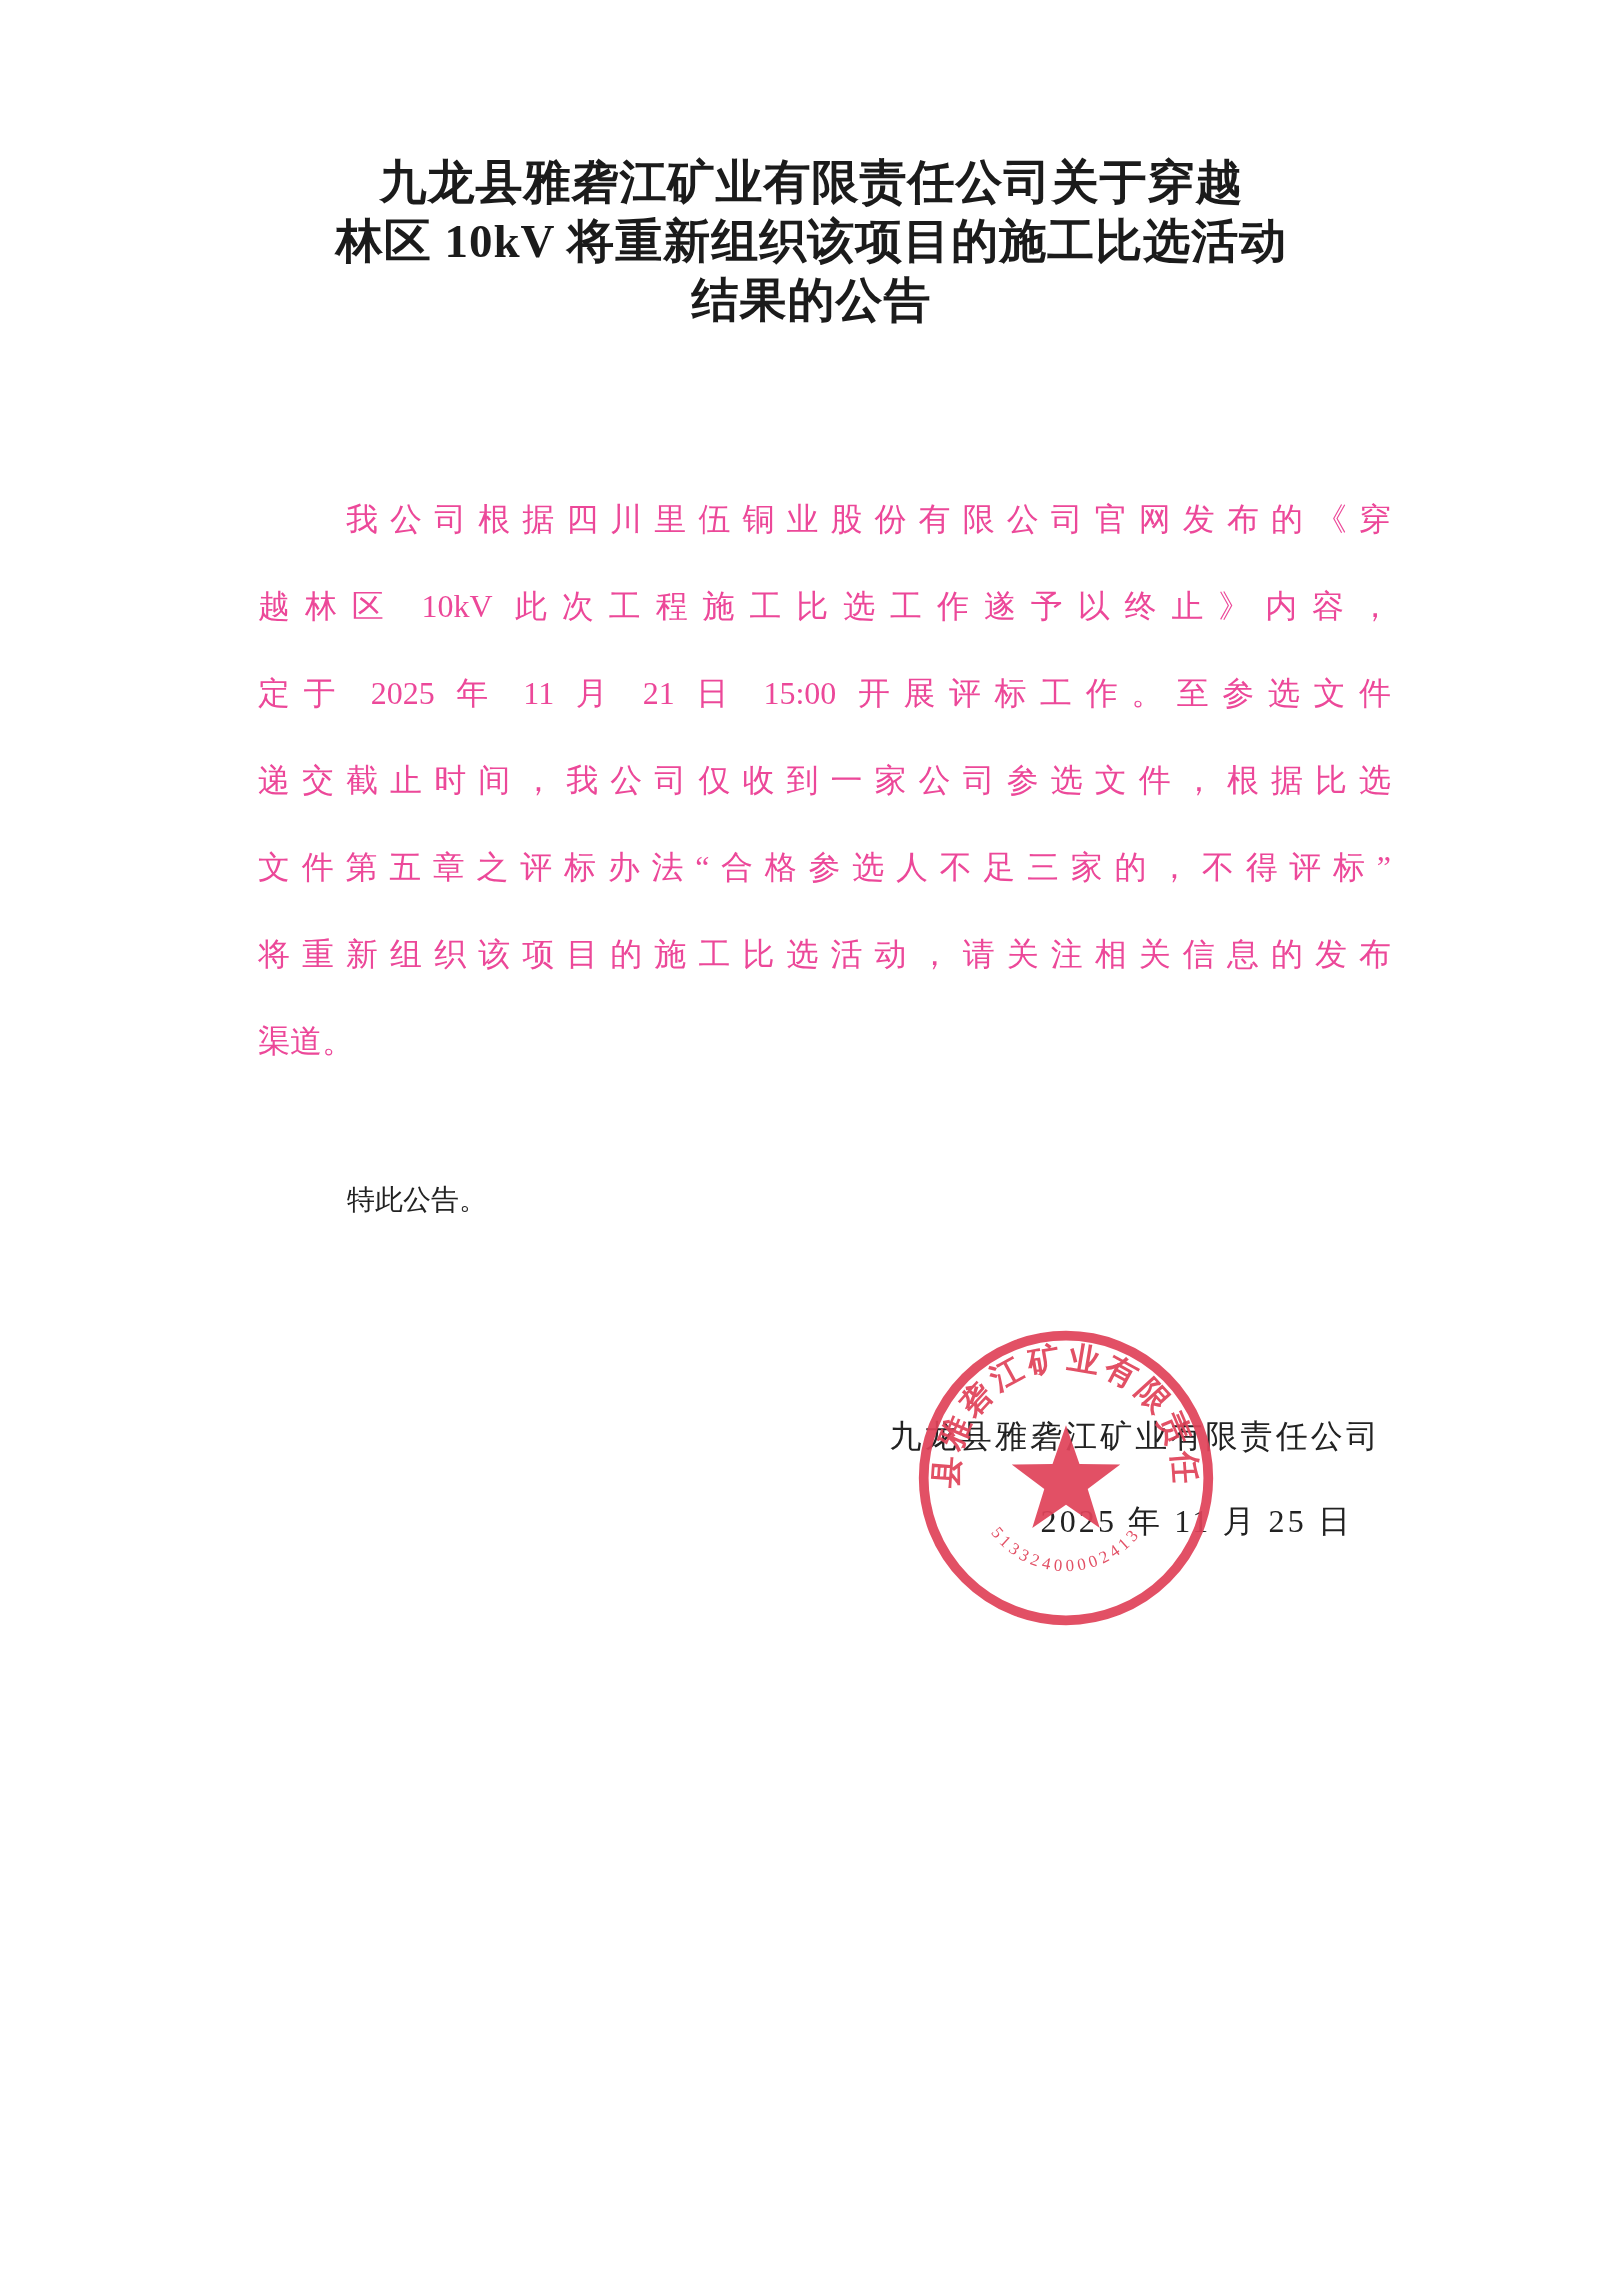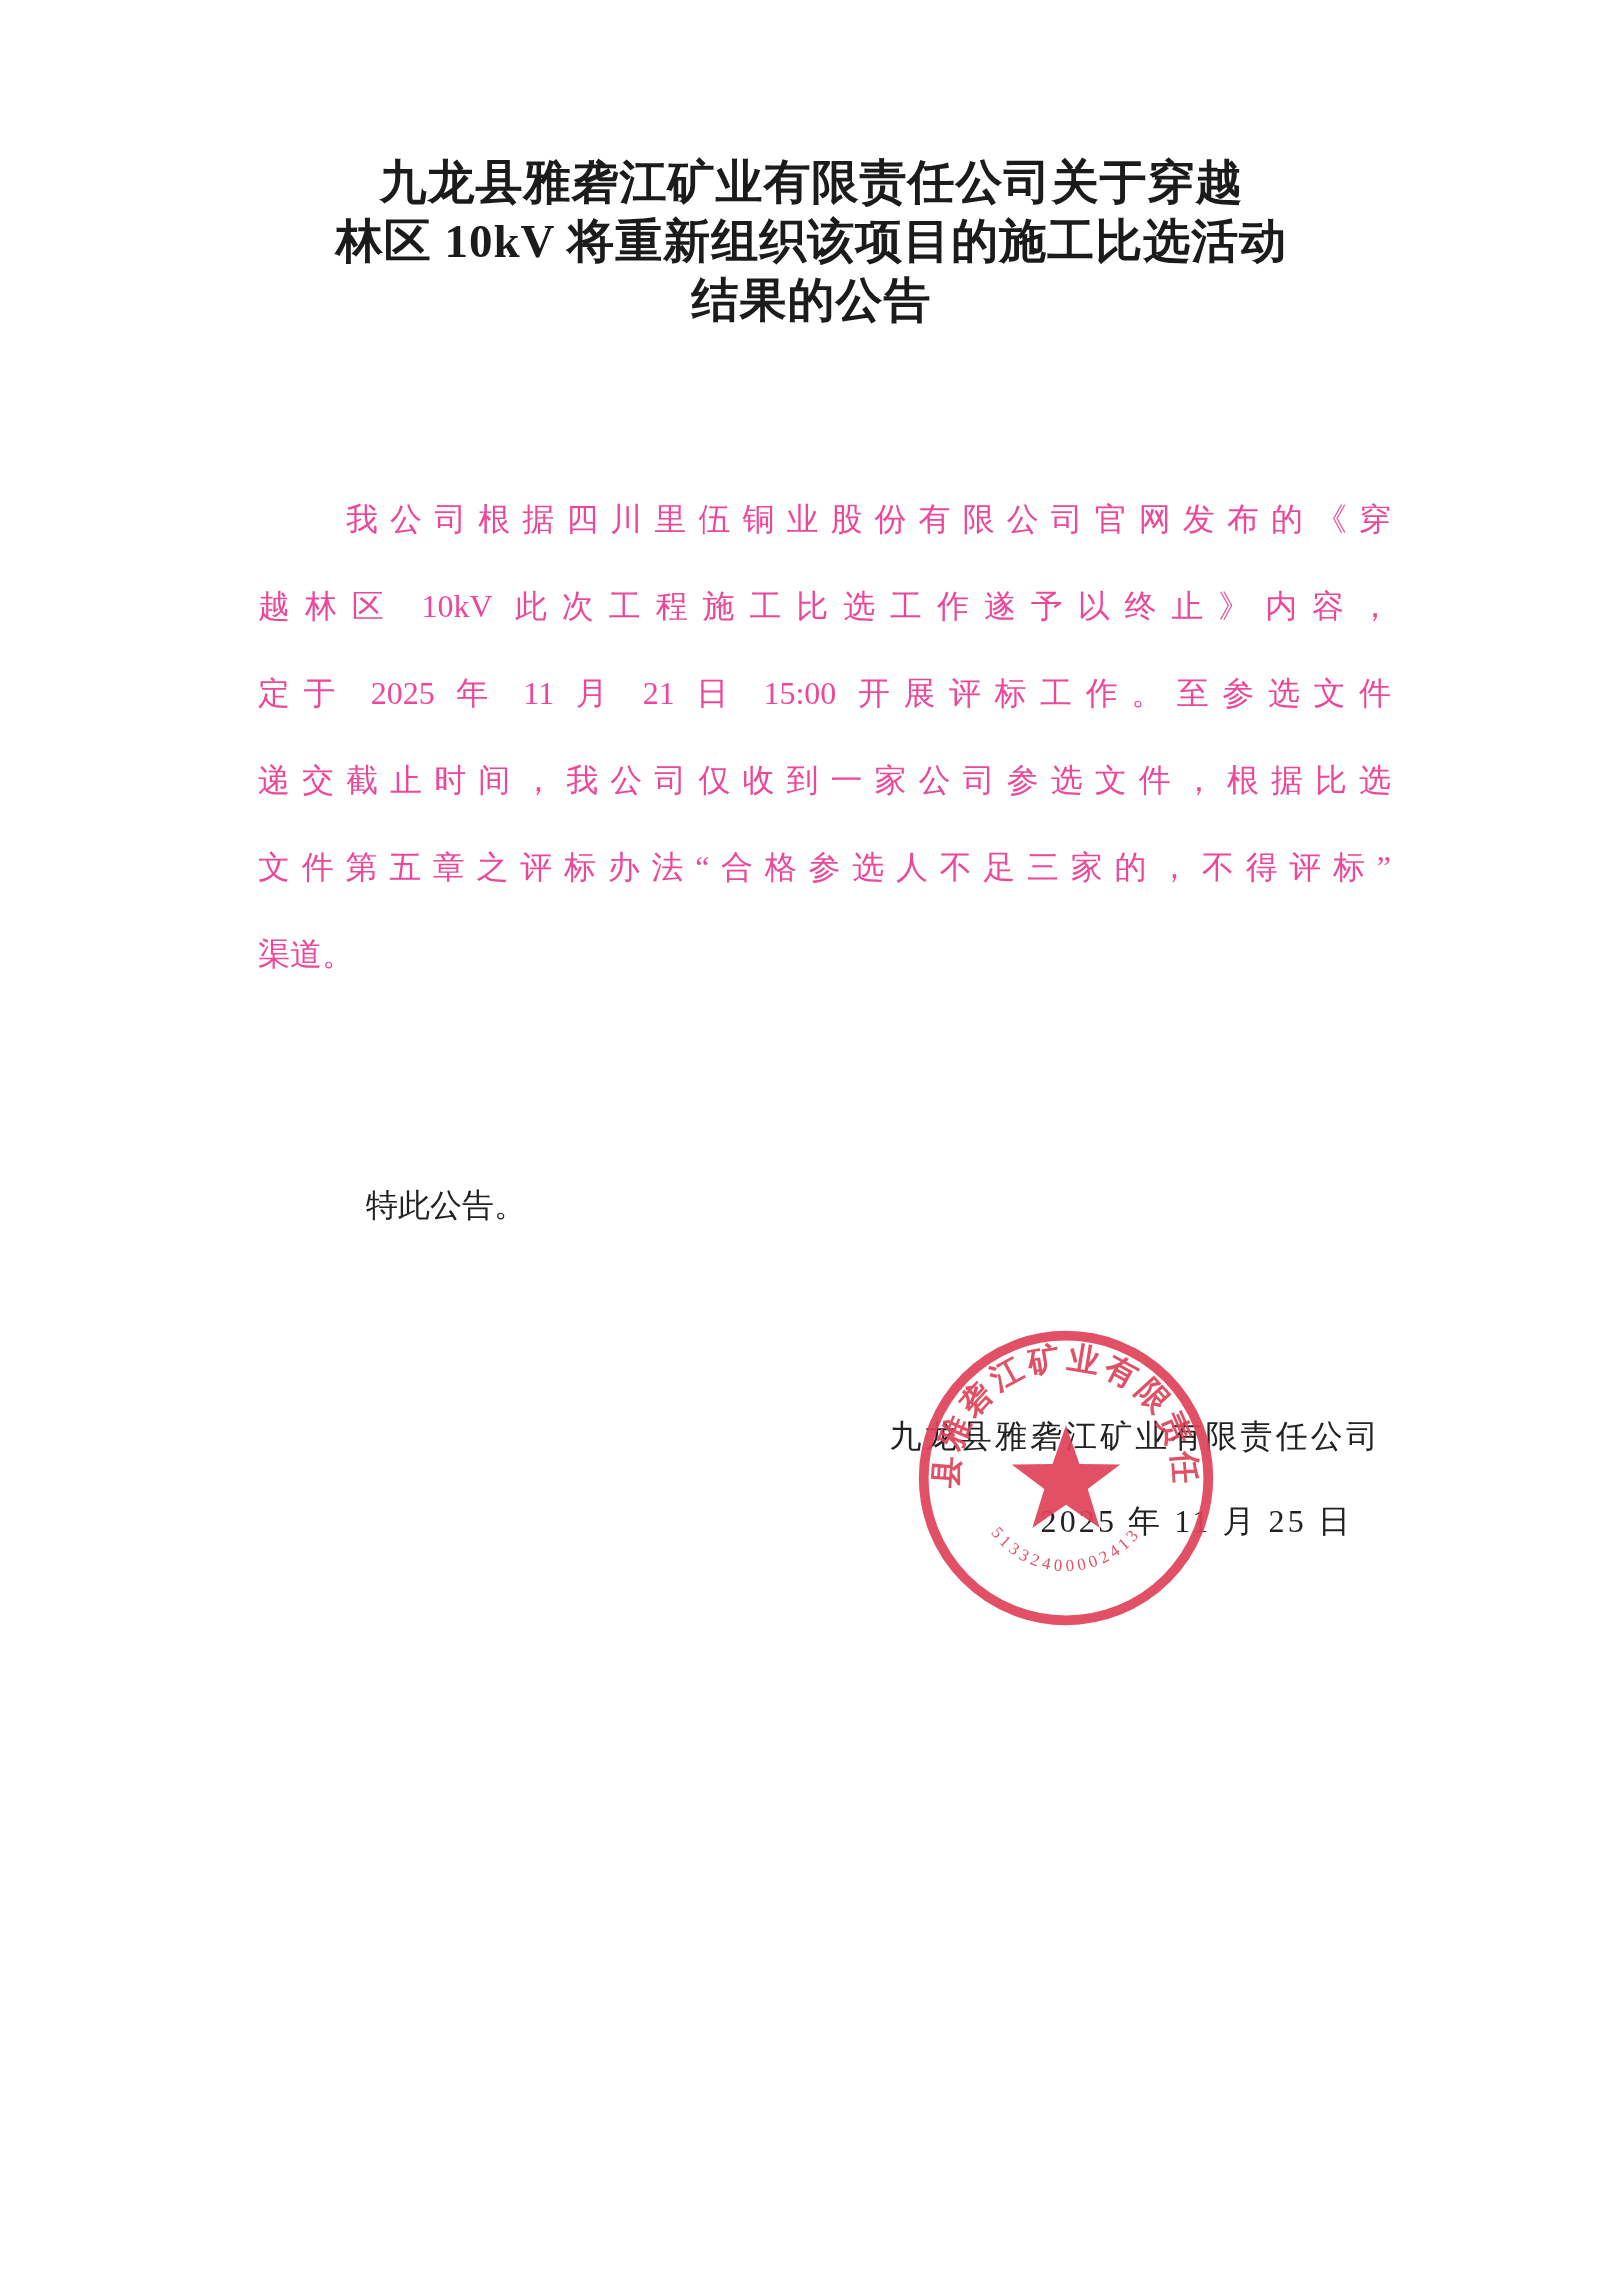--- a/index.html
+++ b/index.html
@@ -42,27 +42,26 @@
     color:#ec4899;
     text-align:justify;
     text-align-last:justify;
     white-space:nowrap;
     letter-spacing:0px;
   }
   .body-line.last { text-align-last:left; }
 
   .notice-line {
     position:absolute;
-    left:302px; top:1174px;
+    left:291px; top:1174px;
     font-family:"Liberation Serif", "DejaVu Serif", serif;
-    font-size:32px;
+    font-size:28px;
     line-height:51px;
     color:#222222;
     white-space:nowrap;
-    margin-top:6px;
   }
 
   
   .sign-block {
     position:absolute;
     left:614px; top:1411px; width:767px;
     text-align:right;
   }
   .sign-company {
     font-family:"Liberation Serif", "DejaVu Serif", serif;
@@ -103,20 +102,21 @@
     <div class="title-line">林区 10kV 将重新组织该项目的施工比选活动</div>
     <div class="title-line">结果的公告</div>
   </div>
 
   <div class="body-block">
     <div class="body-line">　　我公司根据四川里伍铜业股份有限公司官网发布的《穿</div>
     <div class="body-line">越林区 10kV 此次工程施工比选工作遂予以终止》内容，</div>
     <div class="body-line">定于 2025 年 11 月 21 日 15:00 开展评标工作。至参选文件</div>
     <div class="body-line">递交截止时间，我公司仅收到一家公司参选文件，根据比选</div>
     <div class="body-line">文件第五章之评标办法“合格参选人不足三家的，不得评标”</div>
+    <div class="body-line">将重新组织该项目的施工比选活动，请关注相关信息的发布</div>
     <div class="body-line last">渠道。</div>
   </div>
 
   <div class="notice-line">　　特此公告。</div>
 
   <div class="sign-block">
     <div class="sign-company">九龙县雅砻江矿业有限责任公司</div>
     <div class="sign-date">2025 年 11 月 25 日</div>
   </div>
 

